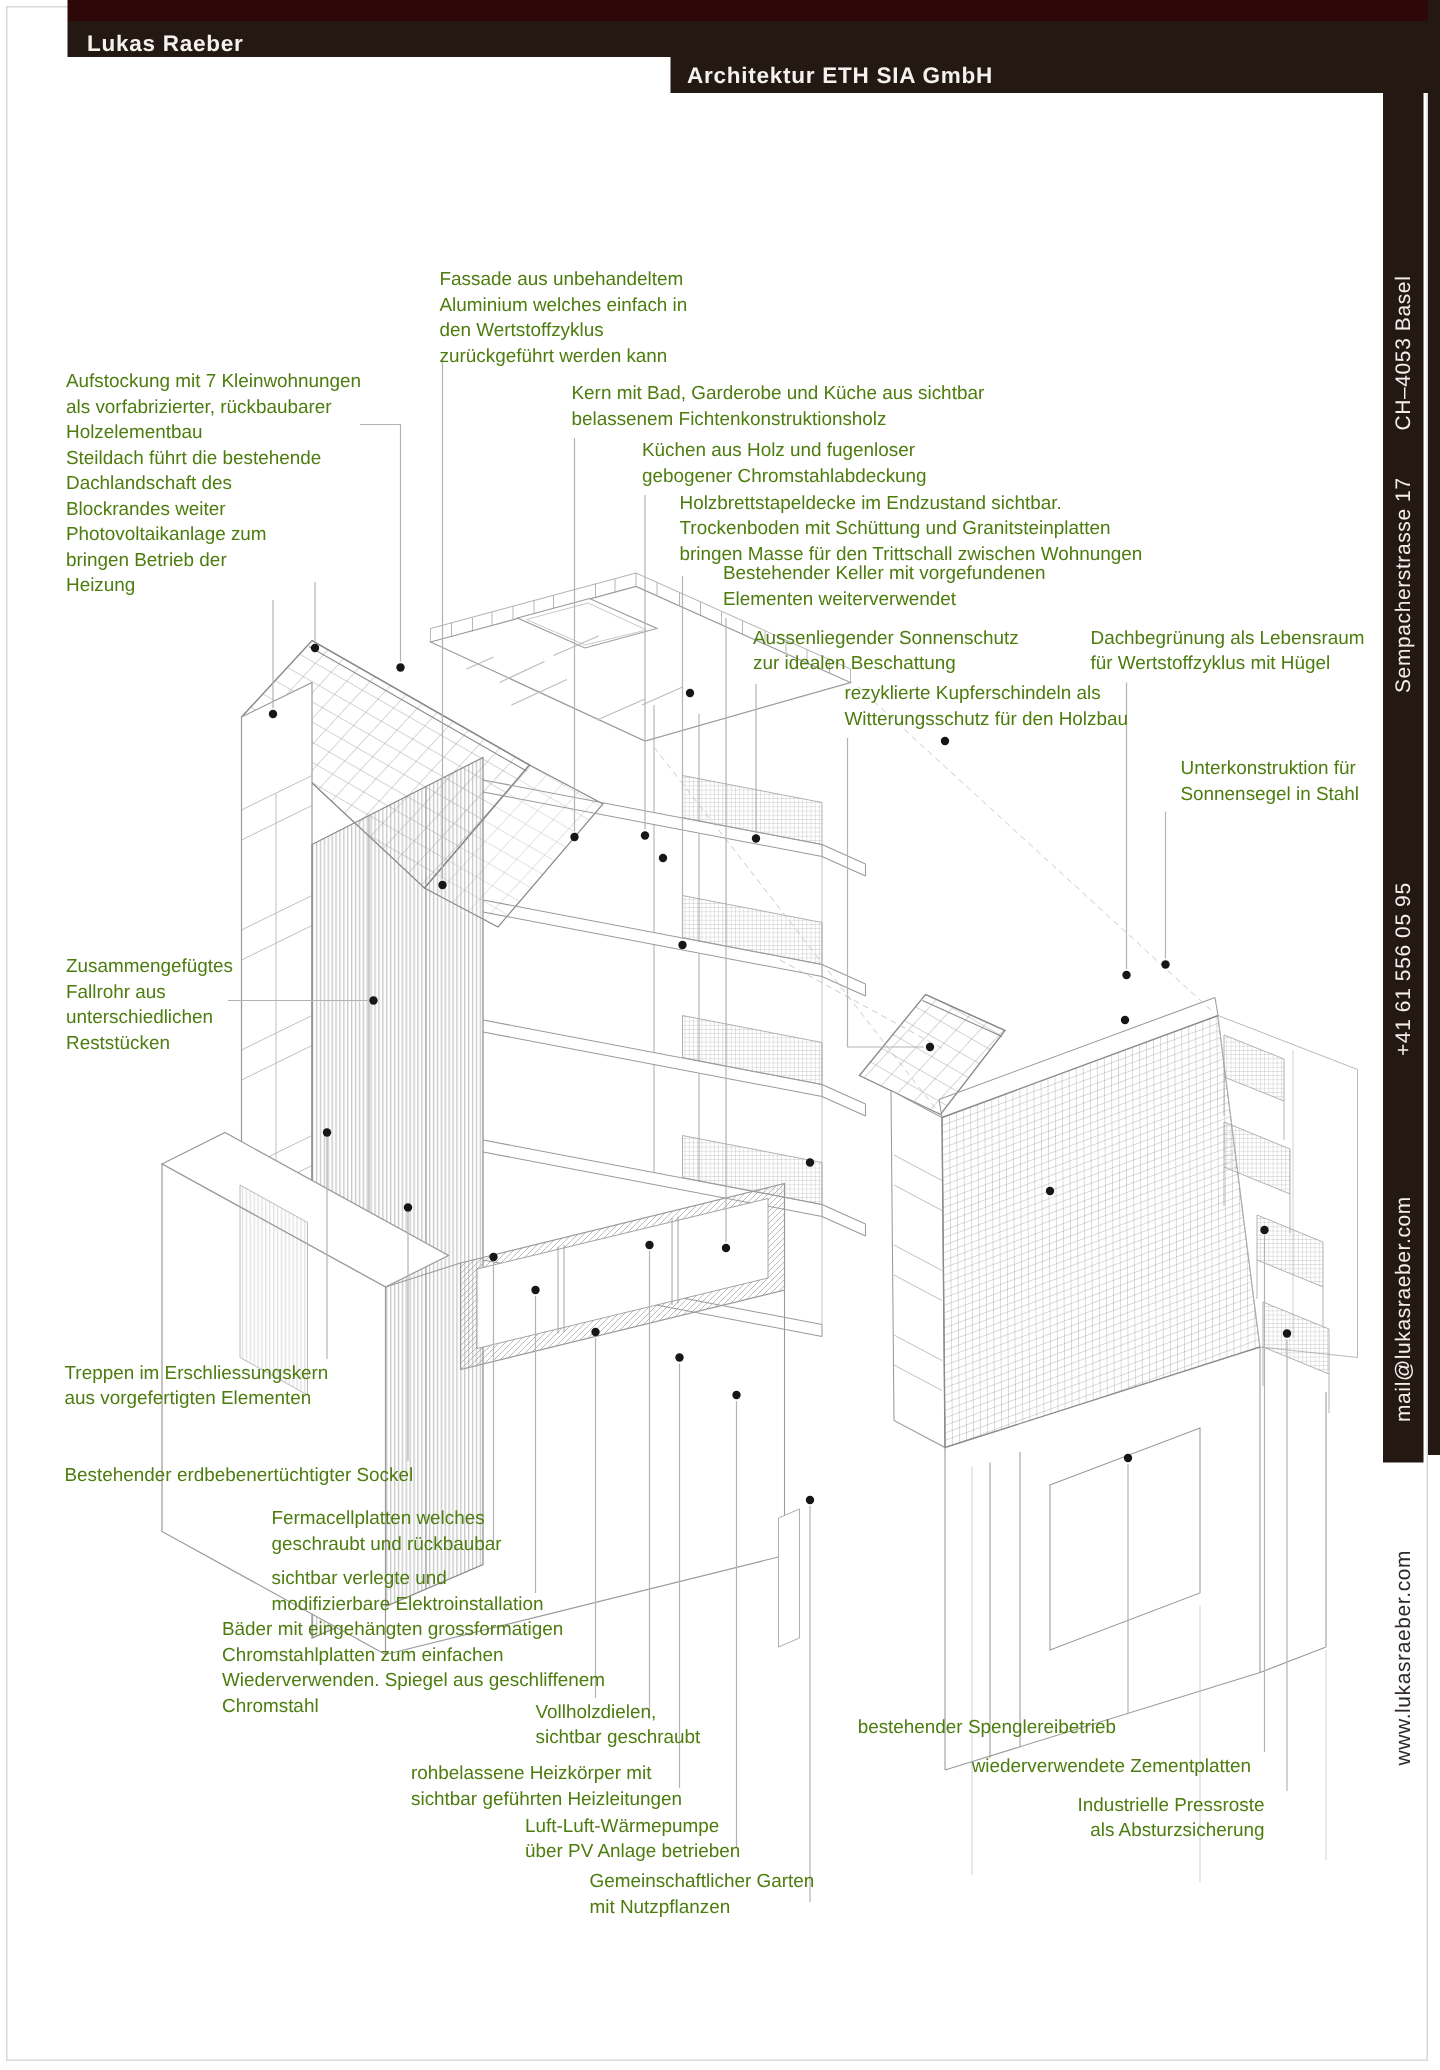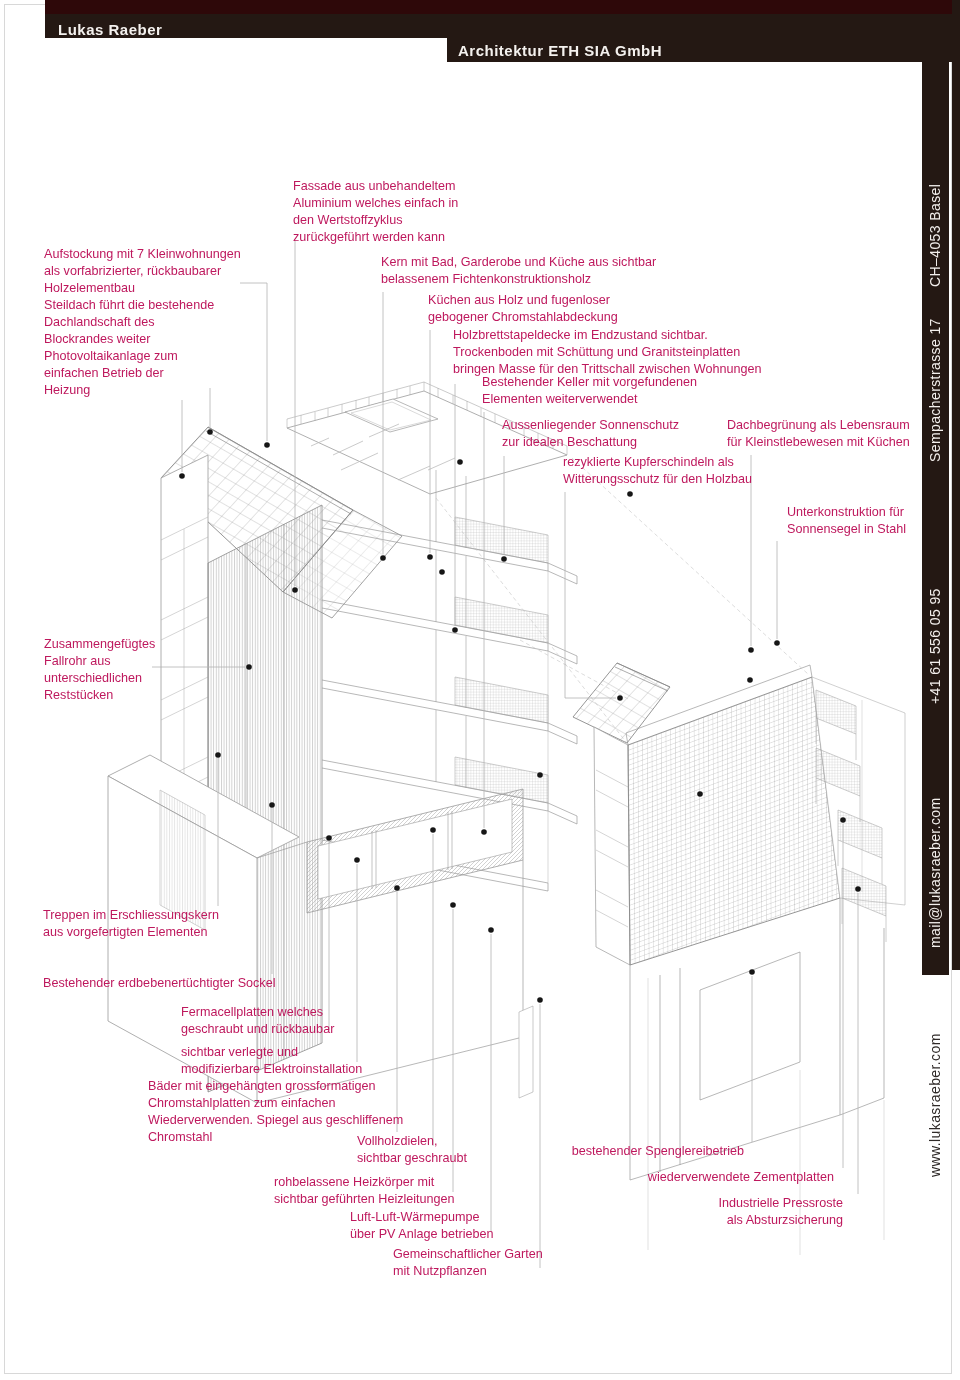--- a/index.html
+++ b/index.html
@@ -13,21 +13,21 @@
   .bar2{position:absolute;left:447px;top:38px;width:618px;height:24px;background:#241813;display:flex;align-items:center;}
   .bar2 span{color:#f4f1ee;font-size:15px;font-weight:600;letter-spacing:.5px;padding-left:11px;}
   
   .side-bar{position:absolute;left:922px;top:62px;width:27px;height:913px;background:#241813;}
   .edge-strip{position:absolute;left:952px;top:0;width:8px;height:970px;background:#241813;}
   .vtext{position:absolute;left:922px;width:27px;writing-mode:vertical-rl;transform:rotate(180deg);
          display:flex;align-items:center;justify-content:center;white-space:nowrap;
          color:#f3efec;font-size:14px;letter-spacing:.4px;line-height:27px;}
   .vtext.dark{color:#2f2a28;}
   
-  .ann{position:absolute;font-size:12.6px;line-height:17px;color:#be185d;white-space:pre-line;}
+  .ann{position:absolute;font-size:12.6px;line-height:17px;color:#4d7c0f;white-space:pre-line;}
   .ann.r{text-align:right;}
   svg{position:absolute;left:0;top:0;}
 </style>
 </head>
 <body>
 
 <div class="canvas">
   <div class="page-border"></div>
 
   <svg width="960" height="1380" viewBox="0 0 960 1380">
@@ -183,37 +183,37 @@
 Aluminium welches einfach in
 den Wertstoffzyklus
 zurückgeführt werden kann</div>
   <div class="ann" style="left:44px;top:246px;">Aufstockung mit 7 Kleinwohnungen
 als vorfabrizierter, rückbaubarer
 Holzelementbau</div>
   <div class="ann" style="left:44px;top:297px;">Steildach führt die bestehende
 Dachlandschaft des
 Blockrandes weiter</div>
   <div class="ann" style="left:44px;top:348px;">Photovoltaikanlage zum
-einfachen Betrieb der
+bringen Betrieb der
 Heizung</div>
   <div class="ann" style="left:381px;top:254px;">Kern mit Bad, Garderobe und Küche aus sichtbar
 belassenem Fichtenkonstruktionsholz</div>
   <div class="ann" style="left:428px;top:292px;">Küchen aus Holz und fugenloser
 gebogener Chromstahlabdeckung</div>
   <div class="ann" style="left:453px;top:327px;">Holzbrettstapeldecke im Endzustand sichtbar.
 Trockenboden mit Schüttung und Granitsteinplatten
 bringen Masse für den Trittschall zwischen Wohnungen</div>
   <div class="ann" style="left:482px;top:374px;">Bestehender Keller mit vorgefundenen
 Elementen weiterverwendet</div>
   <div class="ann" style="left:502px;top:417px;">Aussenliegender Sonnenschutz
 zur idealen Beschattung</div>
   <div class="ann" style="left:563px;top:454px;">rezyklierte Kupferschindeln als
 Witterungsschutz für den Holzbau</div>
   <div class="ann" style="left:727px;top:417px;">Dachbegrünung als Lebensraum
-für Kleinstlebewesen mit Küchen</div>
+für Wertstoffzyklus mit Hügel</div>
   <div class="ann" style="left:787px;top:504px;">Unterkonstruktion für
 Sonnensegel in Stahl</div>
   <div class="ann" style="left:44px;top:636px;">Zusammengefügtes
 Fallrohr aus
 unterschiedlichen
 Reststücken</div>
   <div class="ann" style="left:43px;top:907px;">Treppen im Erschliessungskern
 aus vorgefertigten Elementen</div>
   <div class="ann" style="left:43px;top:975px;">Bestehender erdbebenertüchtigter Sockel</div>
   <div class="ann" style="left:181px;top:1004px;">Fermacellplatten welches

